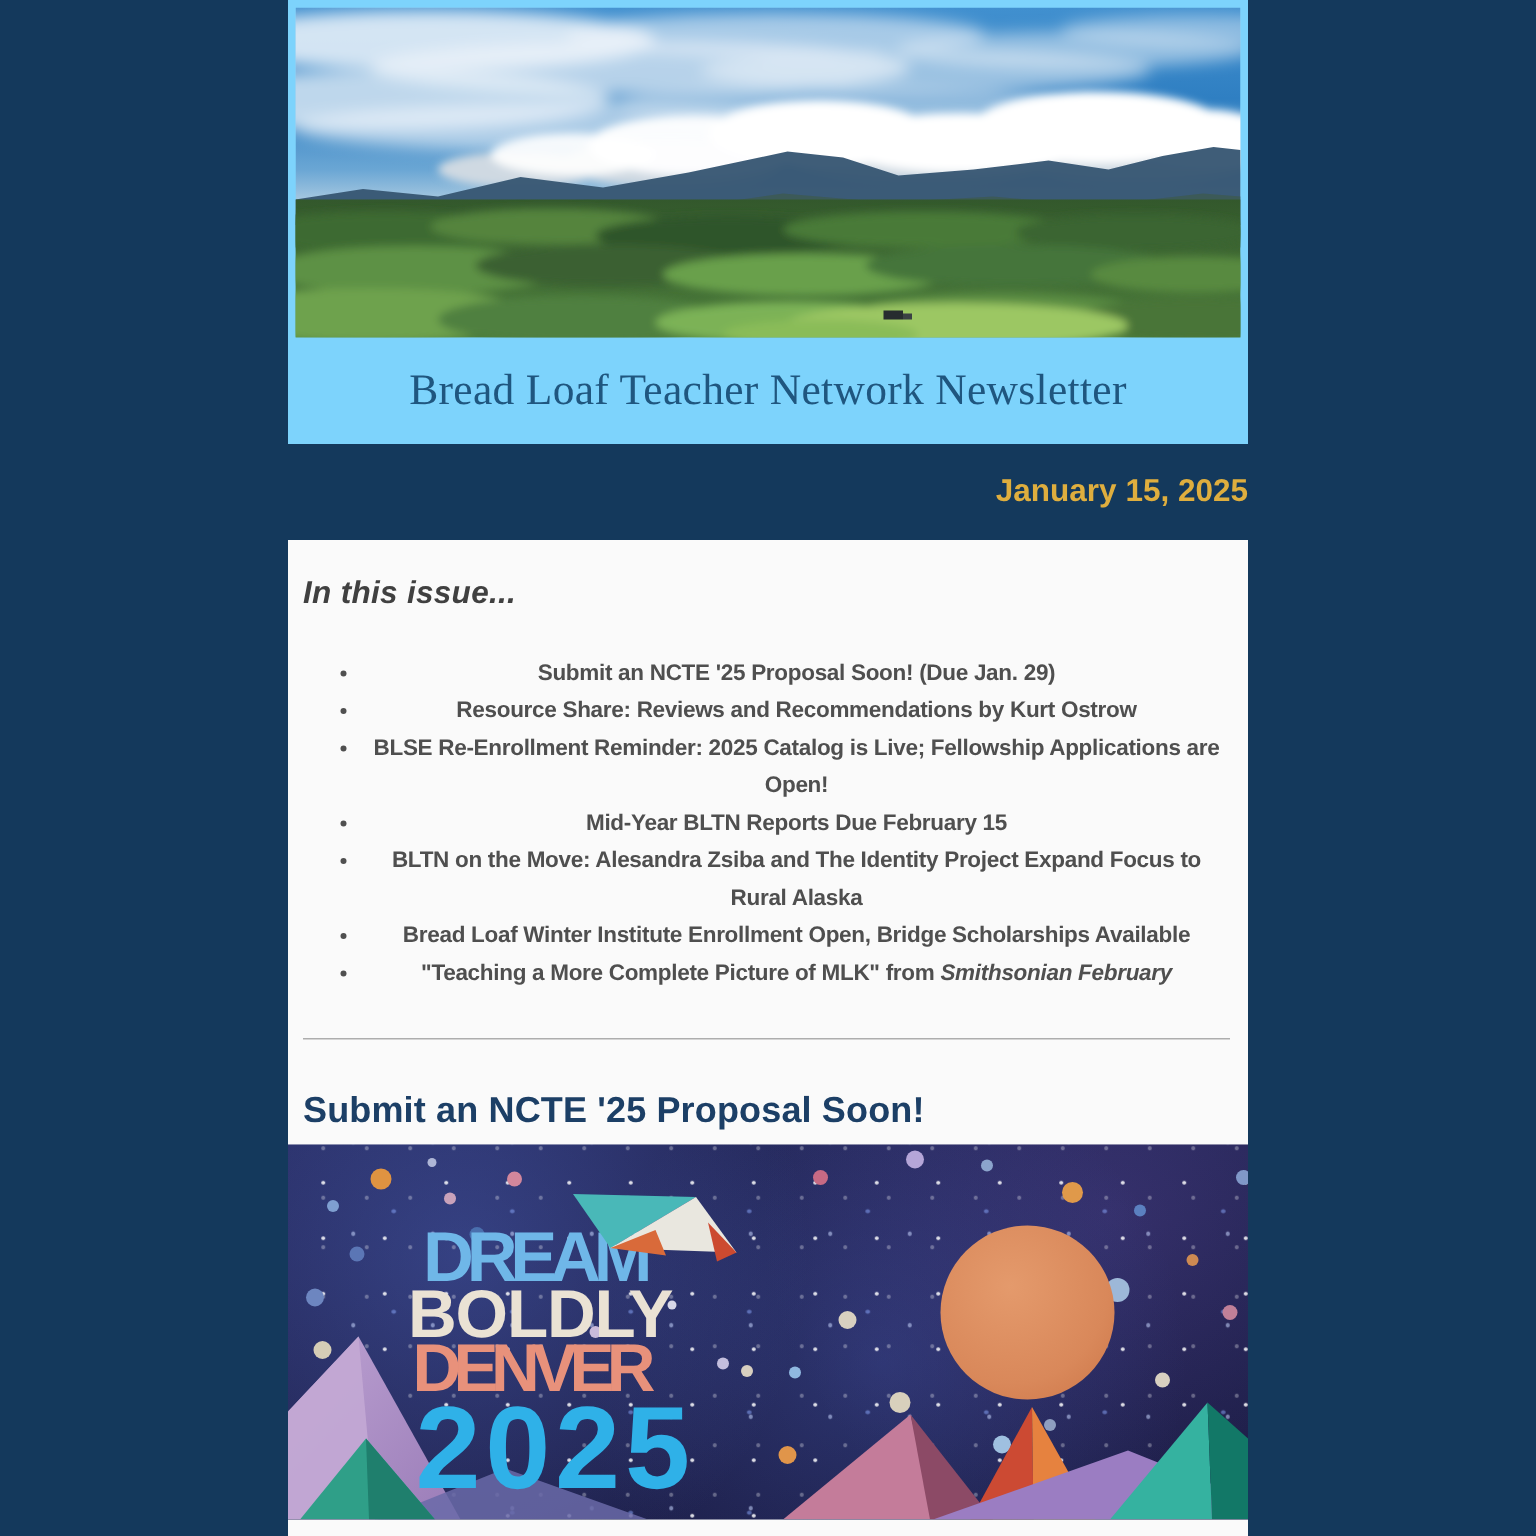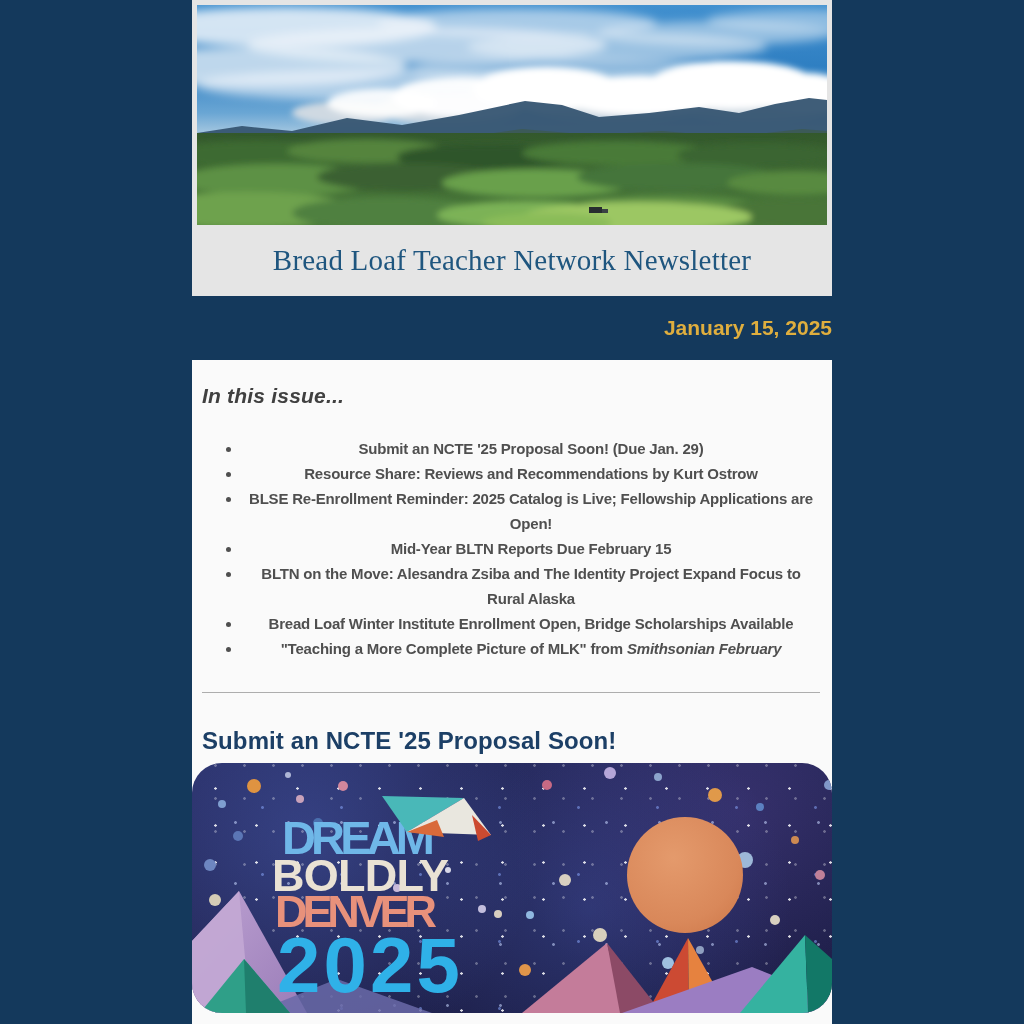--- a/index.html
+++ b/index.html
@@ -4,21 +4,21 @@
 <style>
   html,body{margin:0;padding:0;}
   body{
     width:1024px;height:1024px;overflow:hidden;
     background:#14395c;
     font-family:"Liberation Sans",sans-serif;
   }
   .column{width:640px;margin-left:192px;}
 
   
-  .card-top{background:#e5e5e5;padding:5px 5px 0 5px;}
+  .card-top{background:#7dd3fc;padding:5px 5px 0 5px;}
   .header-photo{display:block;width:630px;height:220px;}
   .title-row{height:71px;line-height:71px;text-align:center;}
   .title-row span{
     font-family:"Liberation Serif","DejaVu Serif",serif;
     font-size:29px;color:#1f567f;letter-spacing:.2px;
   }
 
   
   .date-band{height:64px;line-height:64px;text-align:right;}
   .date-band span{font-size:21px;font-weight:700;color:#dfae3e;}
@@ -50,21 +50,20 @@
       radial-gradient(rgba(255,255,255,.85) 1px, transparent 1.6px),
       radial-gradient(rgba(200,215,255,.55) 1px, transparent 1.6px),
       radial-gradient(rgba(140,170,255,.5) 1.2px, transparent 1.9px),
       radial-gradient(rgba(255,255,255,.3) 1px, transparent 1.5px),
       radial-gradient(circle at 18% 30%, rgba(90,120,220,.32), transparent 42%),
       radial-gradient(circle at 62% 58%, rgba(80,105,205,.28), transparent 48%),
       radial-gradient(circle at 86% 18%, rgba(125,95,205,.22), transparent 40%),
       linear-gradient(160deg,#272b60 0%,#20224e 55%,#181a40 100%);
     background-size:41px 37px,53px 61px,79px 67px,29px 33px,100% 100%,100% 100%,100% 100%,100% 100%;
     background-position:3px 7px,17px 29px,31px 11px,9px 19px,0 0,0 0,0 0,0 0;
-    border-radius:30px;
   }
   .banner svg{position:absolute;left:0;top:0;}
   .banner-word{font-family:"Liberation Sans",sans-serif;font-weight:700;}
   .submit-btn{
     position:absolute;left:445px;top:206px;width:153px;height:41px;
     box-sizing:border-box;border:2px solid #f1eff6;
     background:rgba(173,147,207,.55);
     color:#ffffff;font-size:18px;font-weight:700;letter-spacing:.2px;
     line-height:37px;text-align:center;cursor:pointer;
     text-shadow:0 1px 2px rgba(40,20,60,.45);

